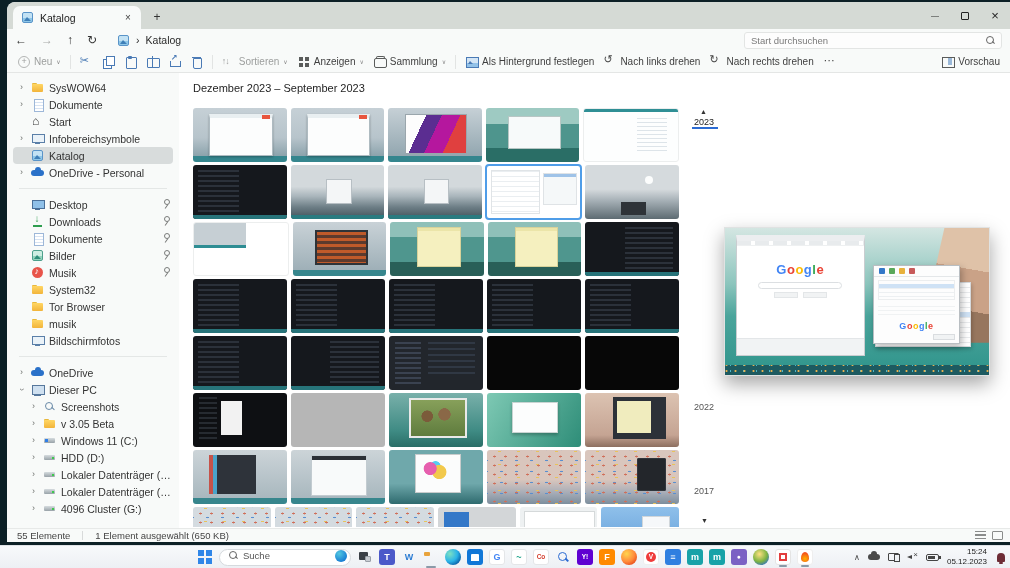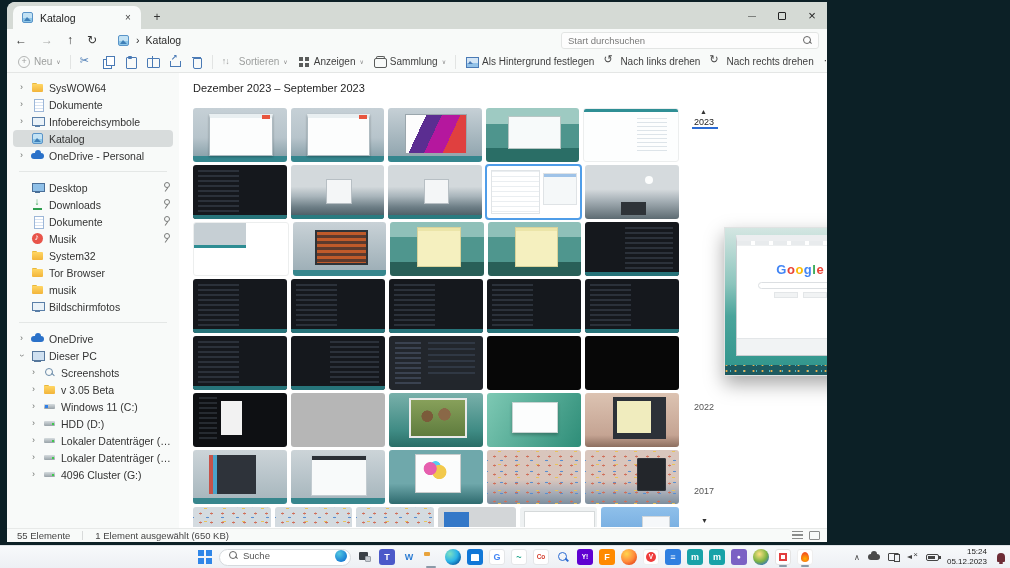--- a/index.html
+++ b/index.html
@@ -1,19 +1,19 @@
 <!DOCTYPE html>
 <html><head>
 <meta charset="utf-8">
 <style>
   html,body{margin:0;padding:0;width:1010px;height:568px;overflow:hidden;
     font-family:"Liberation Sans","DejaVu Sans",sans-serif;background:#0c2026;}
   *{box-sizing:border-box;}
   
-  #win{position:absolute;left:7px;top:2px;width:820px;height:540px;background:#f7f9f8;
+  #win{position:absolute;left:7px;top:2px;width:1003px;height:540px;background:#f7f9f8;
     border-radius:8px 0 0 0;overflow:hidden;display:flex;flex-direction:column;}
   
   #tabbar{height:27px;background:#d5dad5;position:relative;flex:none;border-radius:8px 0 0 0;}
   .tab{position:absolute;left:6px;top:4px;width:128px;height:23px;background:#f8faf9;
     border-radius:7px 7px 0 0;display:flex;align-items:center;gap:6px;padding:0 6px 0 8px;font-size:10.5px;color:#1c1c1c;}
   .tab-close{margin-left:auto;width:14px;height:14px;border-radius:3px;color:#444;font-size:10px;
     display:flex;align-items:center;justify-content:center;}
   .tab-close::after{content:"×";}
   .newtab{position:absolute;left:142px;top:7px;width:16px;height:16px;color:#333;font-size:12px;
     display:flex;align-items:center;justify-content:center;}
@@ -385,20 +385,25 @@
           <span class="chev">›</span>
           <span class="ic ic-folder"></span>
           <span class="slabel">SysWOW64</span>
         </div>
         <div class="srow">
           <span class="chev">›</span>
           <span class="ic ic-doc"></span>
           <span class="slabel">Dokumente</span>
         </div>
         <div class="srow">
+          <span class="chev"></span>
+          <span class="ic ic-home"></span>
+          <span class="slabel">Start</span>
+        </div>
+        <div class="srow">
           <span class="chev">›</span>
           <span class="ic ic-monitor"></span>
           <span class="slabel">Infobereichsymbole</span>
         </div>
         <div class="srow sel">
           <span class="chev"></span>
           <span class="ic ic-gallery"></span>
           <span class="slabel">Katalog</span>
         </div>
         <div class="srow">
@@ -416,20 +421,26 @@
         <div class="srow">
           <span class="chev"></span>
           <span class="ic ic-download"></span>
           <span class="slabel">Downloads</span>
           <span class="ic-pin"></span>
         </div>
         <div class="srow">
           <span class="chev"></span>
           <span class="ic ic-doc"></span>
           <span class="slabel">Dokumente</span>
+          <span class="ic-pin"></span>
+        </div>
+        <div class="srow">
+          <span class="chev"></span>
+          <span class="ic ic-picture"></span>
+          <span class="slabel">Bilder</span>
           <span class="ic-pin"></span>
         </div>
         <div class="srow">
           <span class="chev"></span>
           <span class="ic ic-music"></span>
           <span class="slabel">Musik</span>
           <span class="ic-pin"></span>
         </div>
         <div class="srow">
           <span class="chev"></span>

